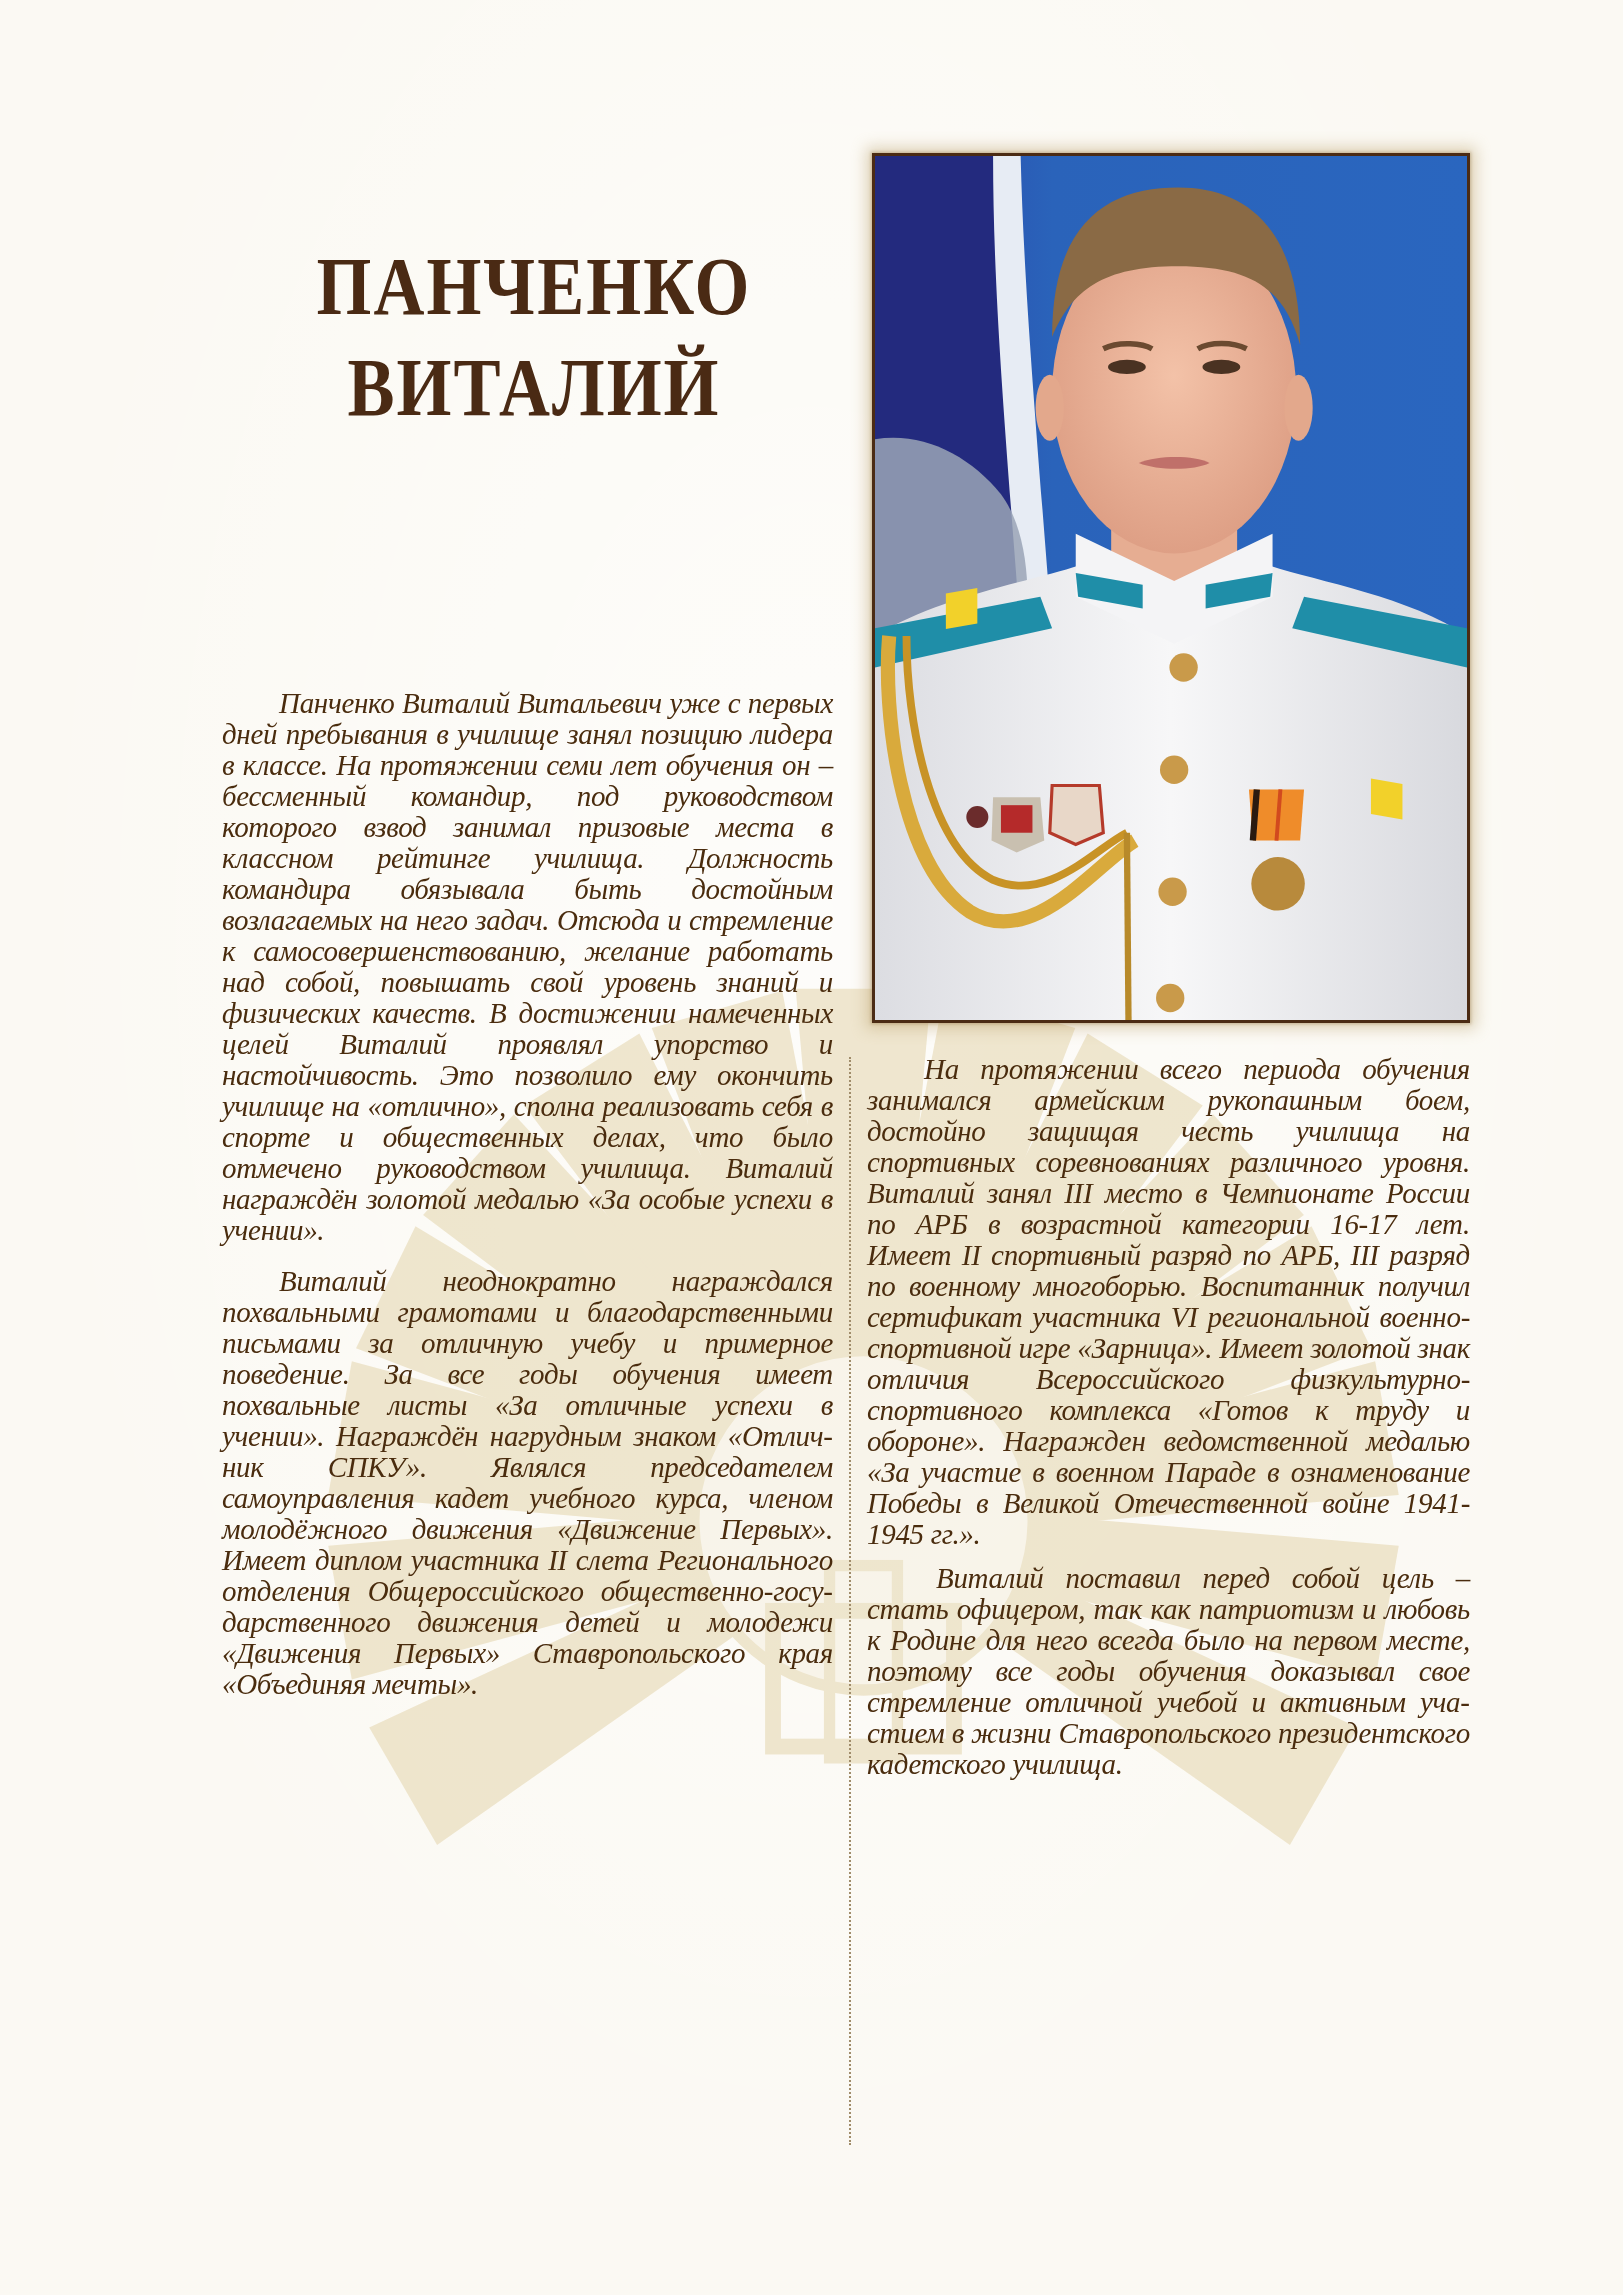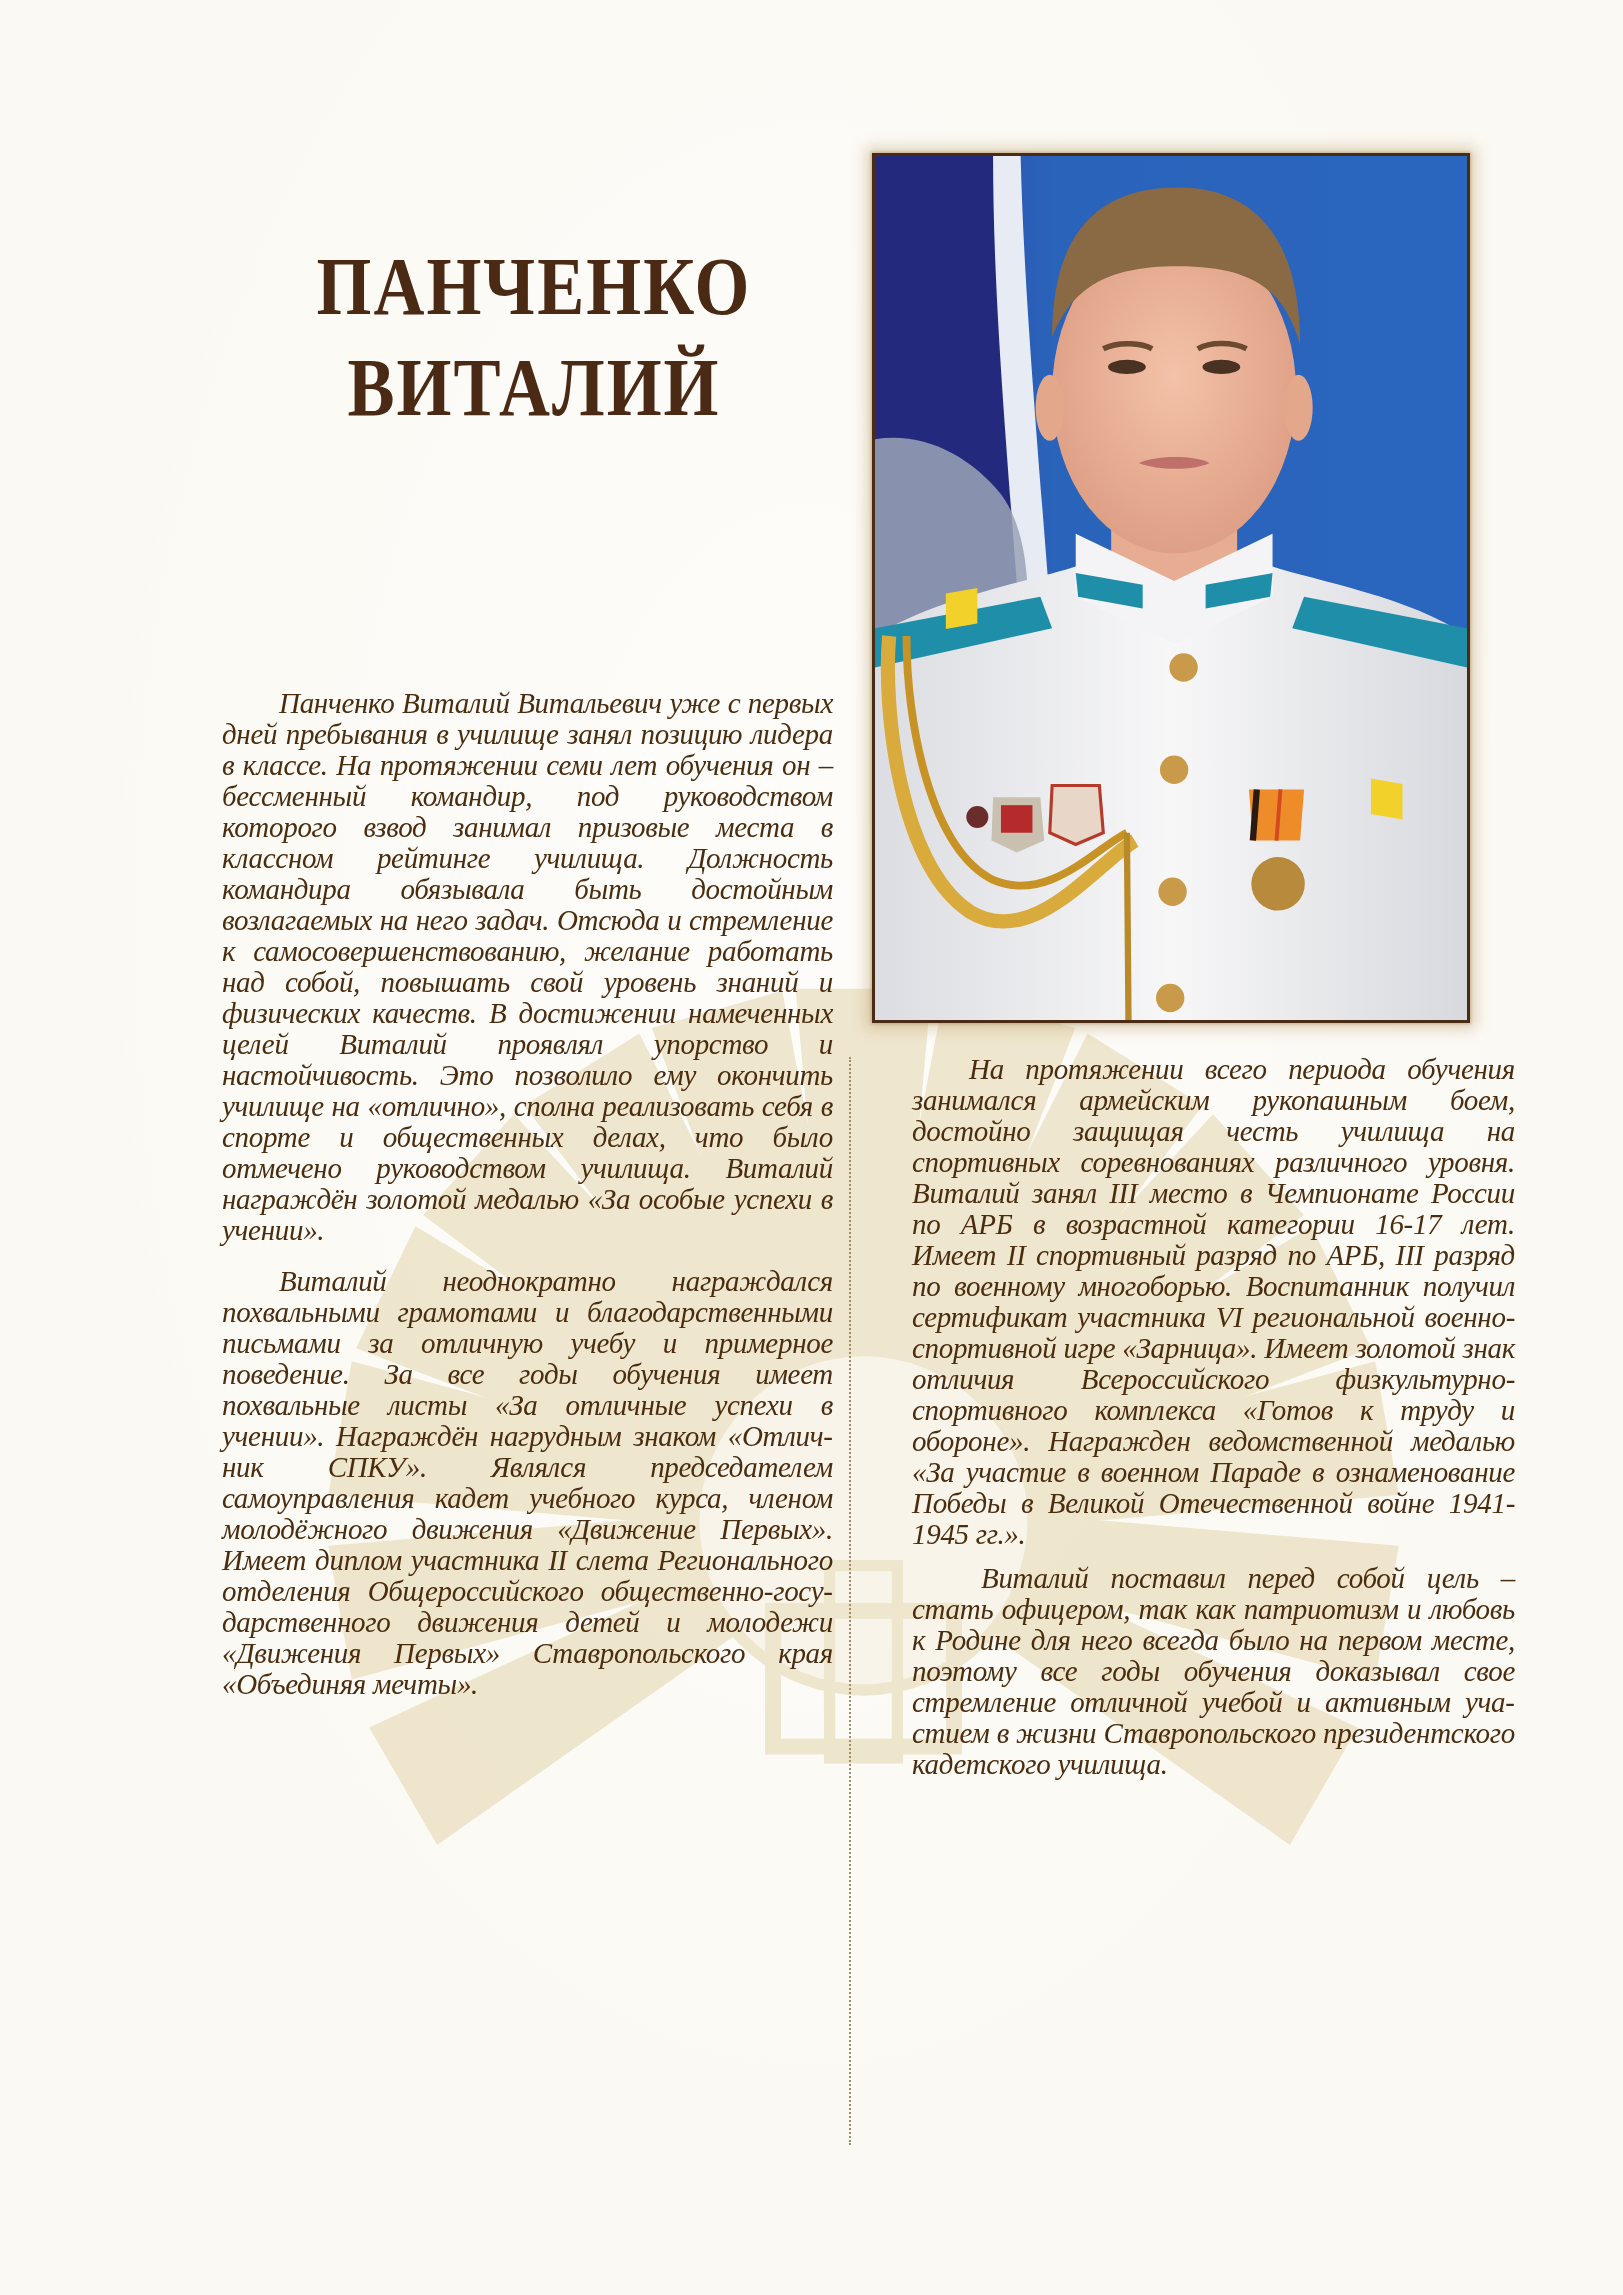--- a/index.html
+++ b/index.html
@@ -38,21 +38,21 @@
     position: absolute; color: #4a2c0e;
     font-family: "Liberation Serif", "DejaVu Serif", serif;
     font-style: italic; font-weight: normal;
     font-size: 29px; line-height: 31px;
     text-align: justify; hyphens: manual;
     letter-spacing: -0.3px;
   }
   .col p { margin: 0; text-indent: 57px; }
   .col p + p { margin-top: 20px; }
   .col-left { left: 222px; top: 688px; width: 611px; }
-  .col-right { left: 867px; top: 1054px; width: 603px; margin-left: 45px; }
+  .col-right { left: 867px; top: 1054px; width: 603px; }
   .col-right p.last { margin-top: 12.6px; text-indent: 69px; }
   .divider {
     position: absolute; left: 849px; top: 1057px; height: 1088px; width: 0;
     border-left: 2.4px dotted #a08c6a;
   }
 </style>
 </head>
 <body>
 
 <div class="page">

